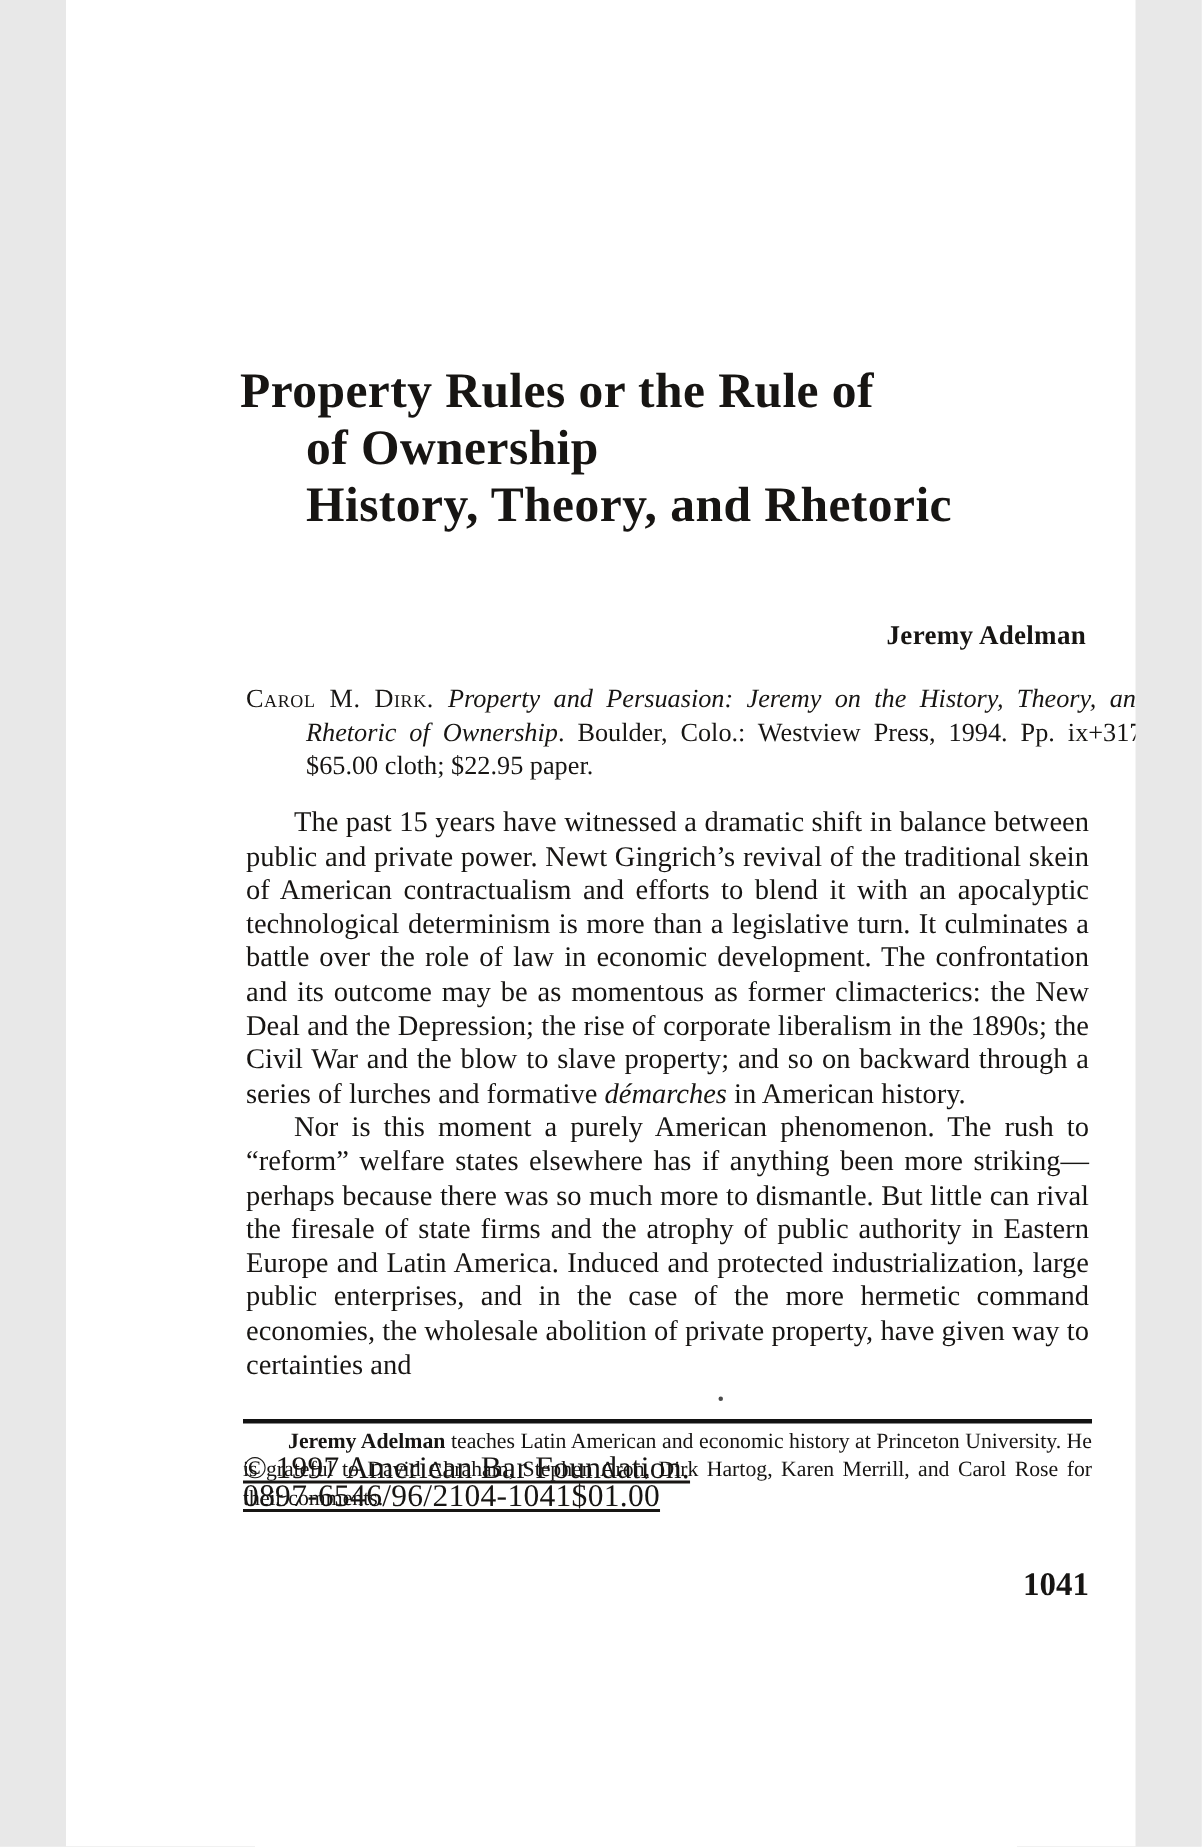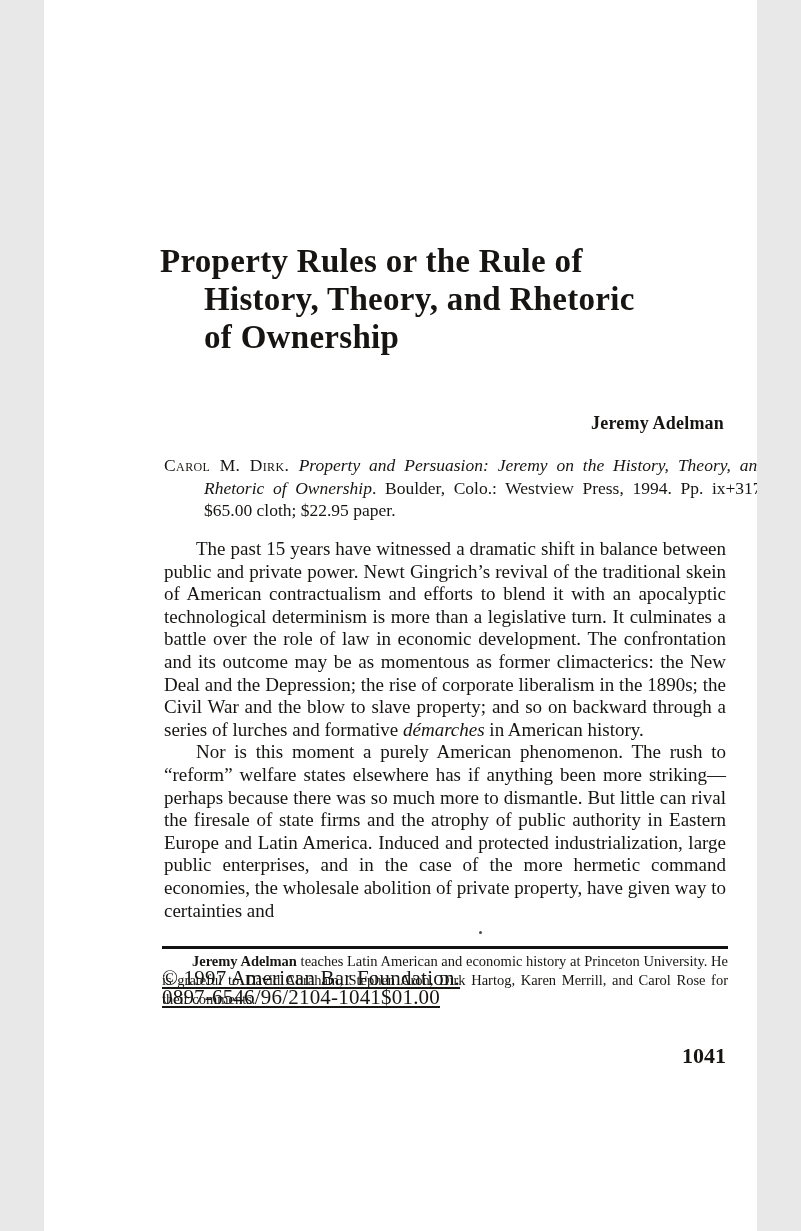--- a/index.html
+++ b/index.html
@@ -107,22 +107,22 @@
     font-size: 22px;
   }
 </style>
 </head>
 <body>
 
 <div class="page">
 
   <h1 class="title">
     <div class="t-line">Property Rules or the Rule of</div>
+    <div class="t-line t-indent">of Ownership</div>
     <div class="t-line t-indent">History, Theory, and Rhetoric</div>
-    <div class="t-line t-indent">of Ownership</div>
   </h1>
 
   <div class="author">Jeremy Adelman</div>
 
   <p class="citation"><span class="smallcaps">Carol M. Dirk. </span><em>Property and Persuasion: Jeremy on the History, Theory, and Rhetoric of Ownership</em><span>. Boulder, Colo.: Westview Press, 1994. Pp. ix+317. $65.00 cloth; $22.95 paper.</span></p>
 
   <div class="body-text">
     <p><span>The past 15 years have witnessed a dramatic shift in balance between public and private power. Newt Gingrich’s revival of the traditional skein of American contractualism and efforts to blend it with an apocalyptic technological determinism is more than a legislative turn. It culminates a battle over the role of law in economic development. The confrontation and its outcome may be as momentous as former climacterics: the New Deal and the Depression; the rise of corporate liberalism in the 1890s; the Civil War and the blow to slave property; and so on backward through a series of lurches and formative </span><em>démarches</em><span> in American history.</span></p>
     <p>Nor is this moment a purely American phenomenon. The rush to “reform” welfare states elsewhere has if anything been more striking—perhaps because there was so much more to dismantle. But little can rival the firesale of state firms and the atrophy of public authority in Eastern Europe and Latin America. Induced and protected industrialization, large public enterprises, and in the case of the more hermetic command economies, the wholesale abolition of private property, have given way to certainties and</p>
   </div>

